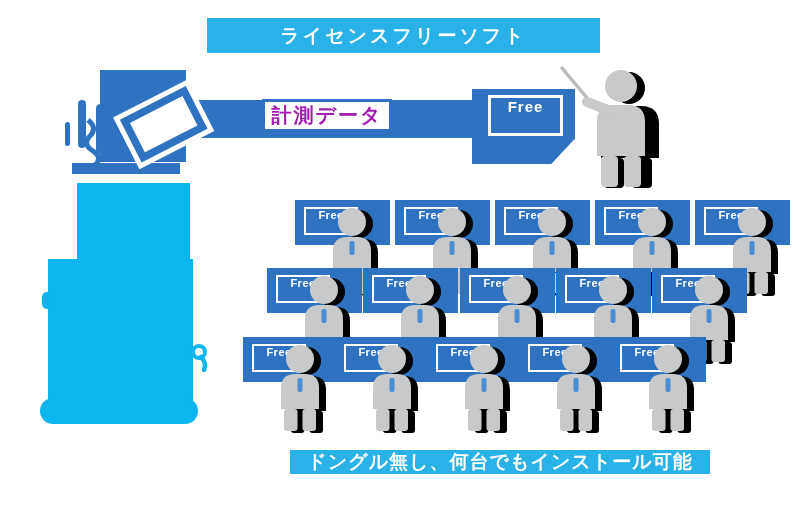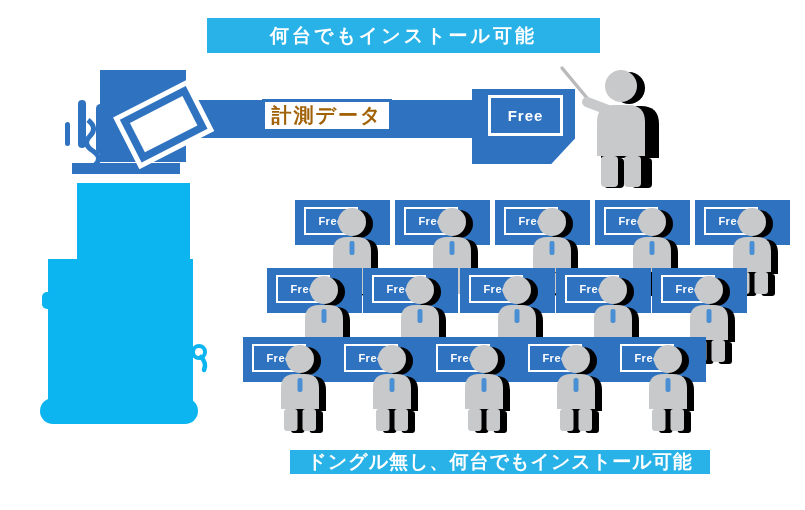--- a/index.html
+++ b/index.html
@@ -9,45 +9,45 @@
   html,body{margin:0;padding:0;background:#fff;}
   .stage{position:relative;width:805px;height:510px;background:#fff;overflow:hidden;
          font-family:"Liberation Sans",sans-serif;}
   .banner{position:absolute;display:flex;align-items:center;justify-content:center;
           color:#fff;font-weight:bold;background:var(--cyan);box-sizing:border-box;}
   .banner-top{left:207px;top:18px;width:393px;height:35px;font-size:19px;letter-spacing:3px;}
   .banner-bottom{left:290px;top:450px;width:420px;height:24px;font-size:19px;letter-spacing:1px;}
   .arrow-band{position:absolute;left:170px;top:100px;width:330px;height:38px;background:var(--blue);}
   .arrow-label{position:absolute;left:262px;top:99px;width:130px;height:33px;background:#fff;
                border:3px solid var(--blue);box-sizing:border-box;display:flex;align-items:center;
-               justify-content:center;font-size:20px;font-weight:bold;color:#a16207;letter-spacing:2px;}
+               justify-content:center;font-size:20px;font-weight:bold;color:#a21caf;letter-spacing:2px;}
   .big-screen{position:absolute;left:472px;top:89px;width:103px;height:75px;background:var(--blue);
               clip-path:polygon(0 0,100% 0,100% 66%,77% 100%,0 100%);}
-  .free-box{border:3px solid #fff;display:flex;align-items:center;justify-content:center;
+  .free-box{border:3px solid #fff;display:flex;align-items:flex-start;justify-content:center;
             color:#fff;font-weight:bold;box-sizing:border-box;background:transparent;}
   .big-screen .free-box{position:absolute;left:16px;top:6px;width:75px;height:41px;
                         font-size:15px;letter-spacing:1px;}
   svg{overflow:visible;}
   .machine{position:absolute;left:38px;top:60px;width:170px;height:370px;}
   .presenter{position:absolute;left:560px;top:64px;width:110px;height:126px;}
   .pointer{position:absolute;left:540px;top:56px;width:90px;height:70px;}
   .audience-layer{position:absolute;left:0;top:0;width:805px;height:510px;}
   .unit{position:absolute;width:95px;height:130px;}
   .unit .monitor{position:absolute;left:0;top:0;width:95px;height:45px;background:var(--blue);}
   .unit .free-box{position:absolute;left:9px;top:7px;width:54px;height:28px;
                   border-width:2px;font-size:11px;letter-spacing:0.5px;}
   .unit .person{position:absolute;left:27px;top:8px;width:70px;height:88px;}
 </style>
 </head>
 <body>
 
 <div class="stage" id="stage">
 
   <div class="banner banner-top">
-    <span>何台でもインストール可能</span>
+    <span>ライセンスフリーソフト</span>
   </div>
 
   <div class="arrow-band"></div>
 
   <svg class="machine" viewBox="38 60 170 370" xmlns="http://www.w3.org/2000/svg">
     <g fill="var(--blue)">
       <rect x="100" y="70" width="86" height="92"></rect>
       <rect x="72" y="163" width="108" height="11"></rect>
       <rect x="78" y="100" width="8" height="48" rx="4"></rect>
       <rect x="96" y="104" width="9" height="50" rx="4.5"></rect>

